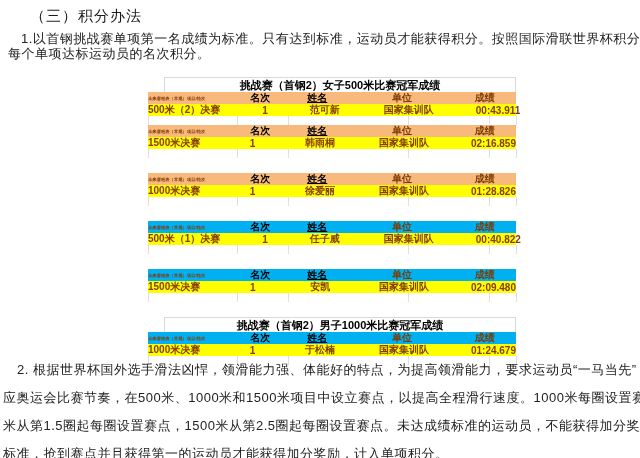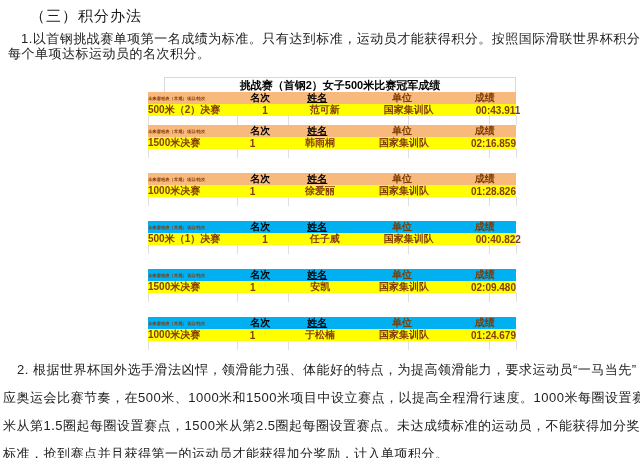--- a/index.html
+++ b/index.html
@@ -180,20 +180,21 @@
     <div class="t-row tspacer">
       <div class="s s1"></div>
         <div class="s s2"></div>
         <div class="s s3"></div>
         <div class="s s4"></div>
         <div class="s s5"></div>
     </div>
   </div>
 
   <div class="tbl">
+    <div class="t-title">挑战赛（首钢2）男子1000米比赛冠军成绩</div>
     <div class="t-row thead" style="background: rgb(0, 176, 240);">
       <div class="c c1">
           <span>未来赛程表（常规）项目/轮次</span>
         </div>
       <div class="c c2">名次</div>
       <div class="c c3">姓名</div>
       <div class="c c4">单位</div>
       <div class="c c5">成绩</div>
     </div>
     <div class="t-row tdata">

